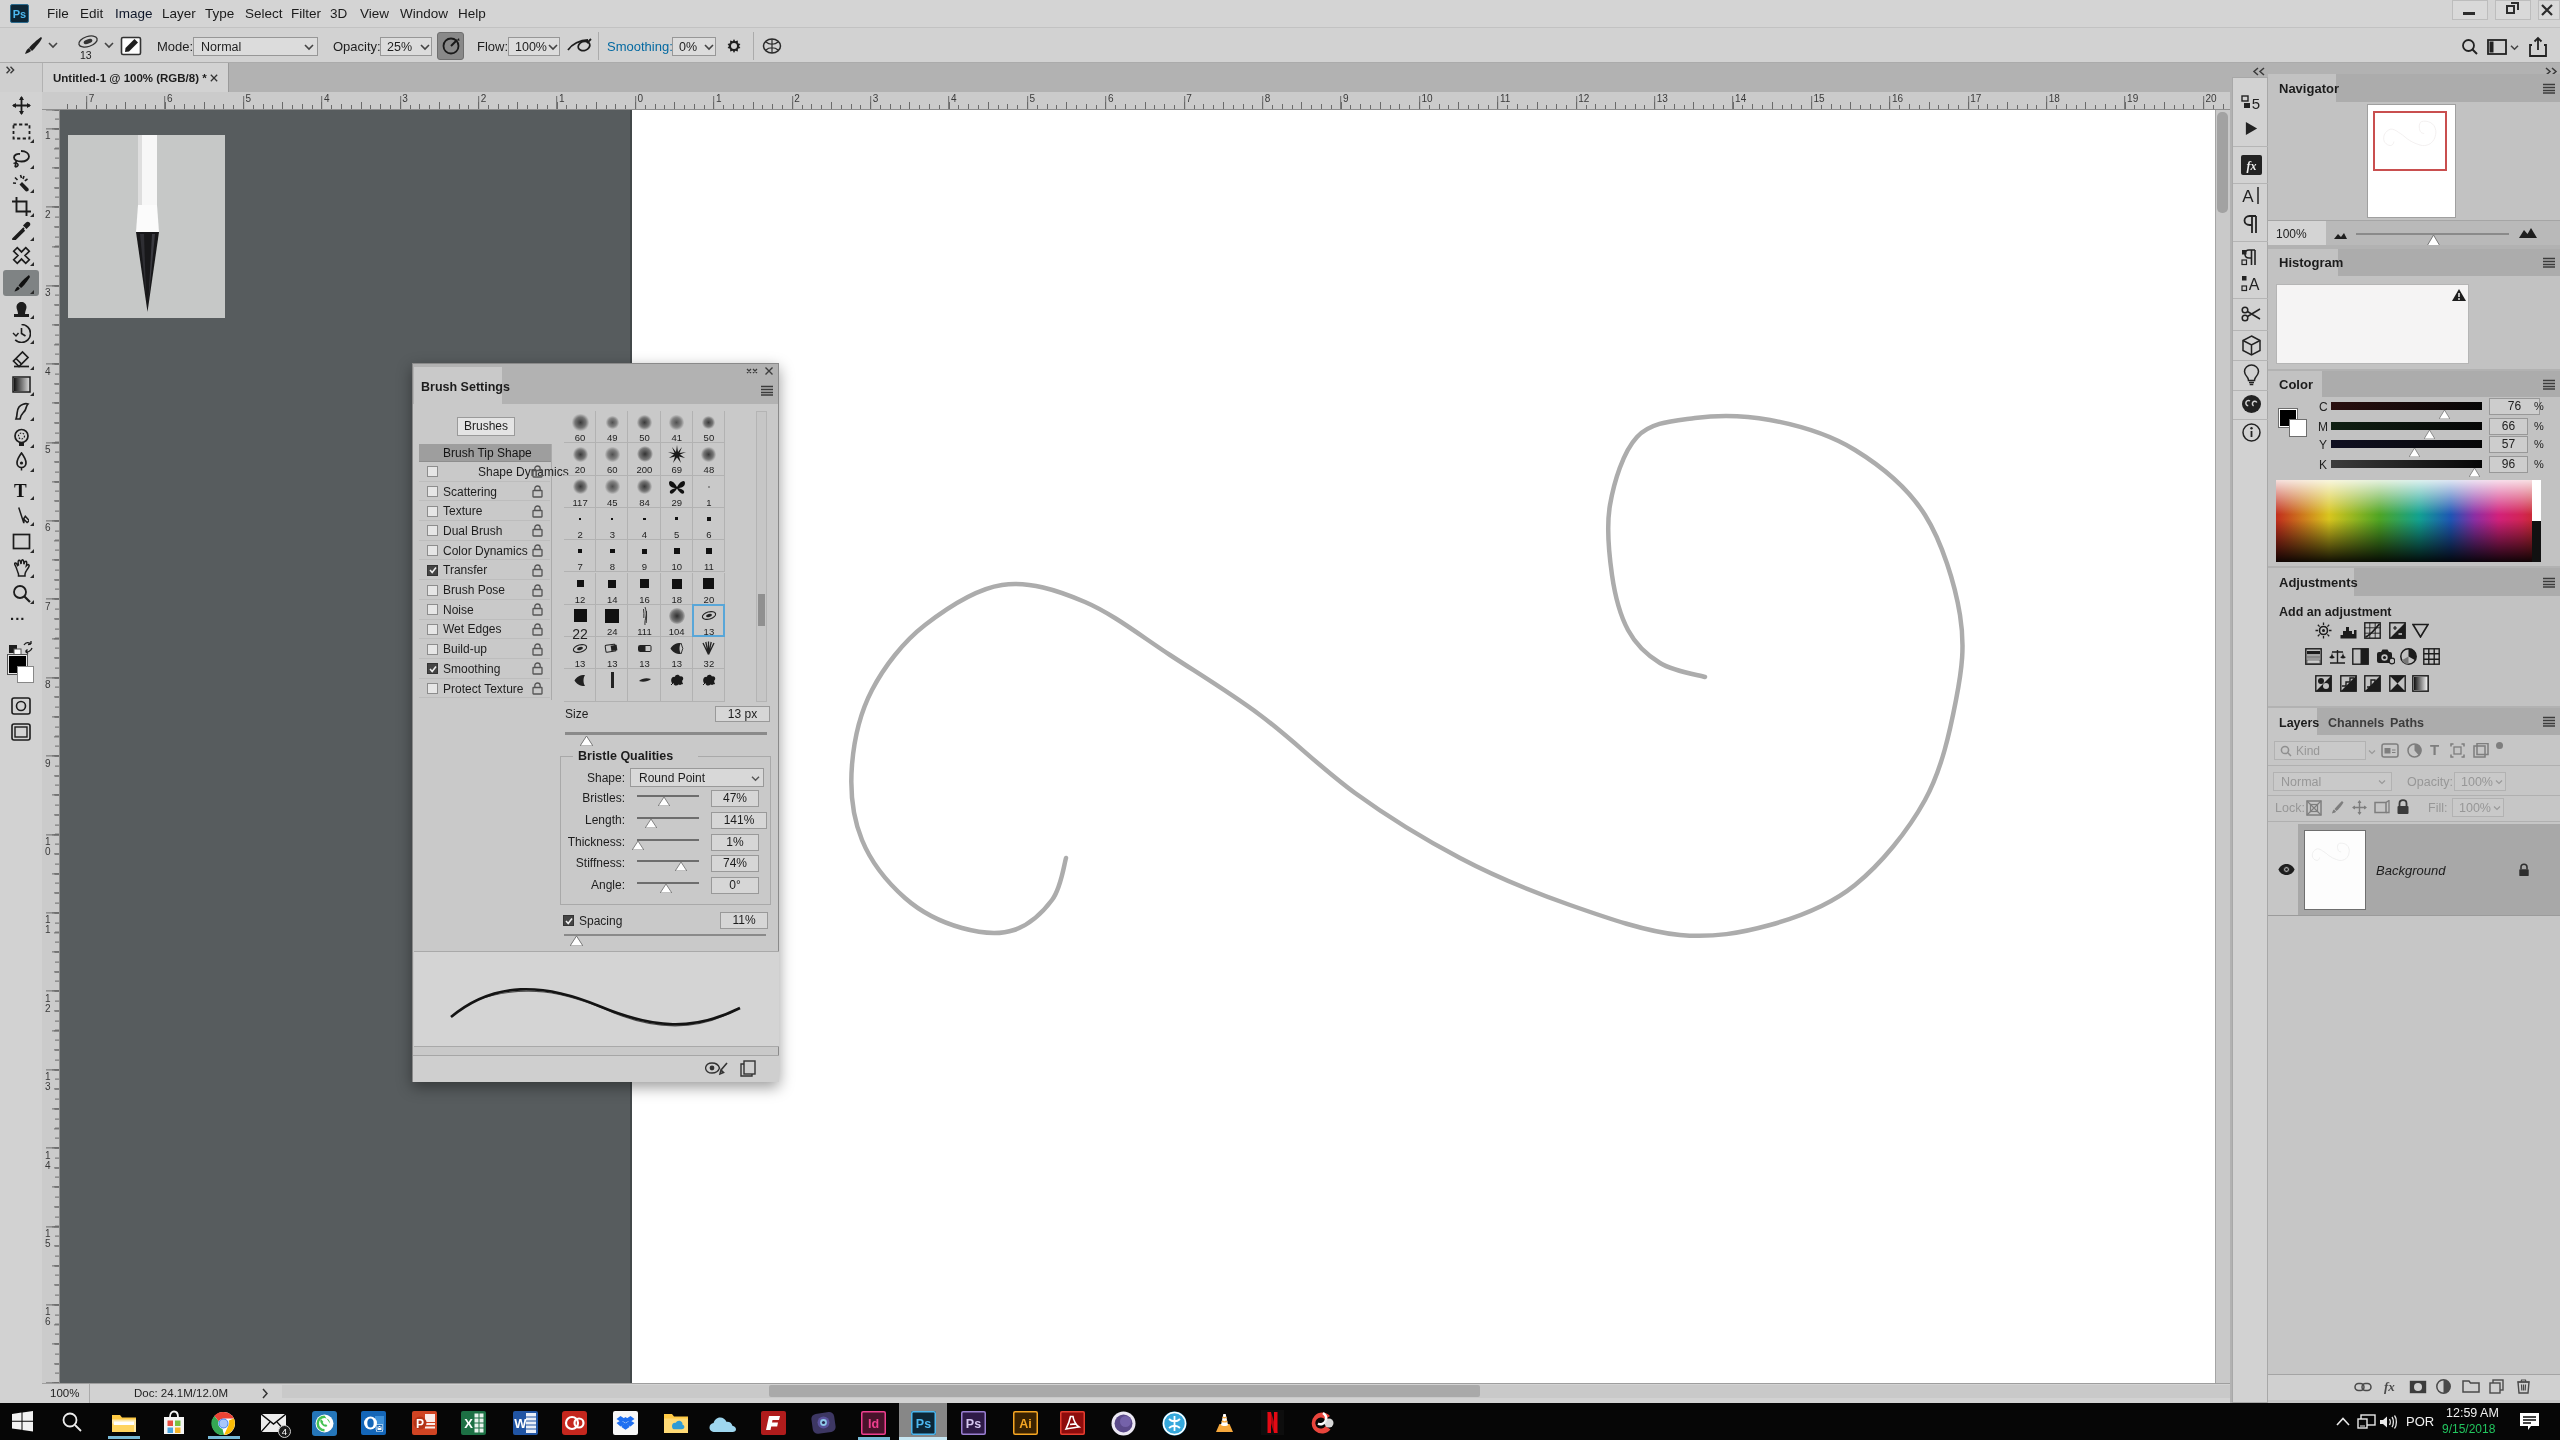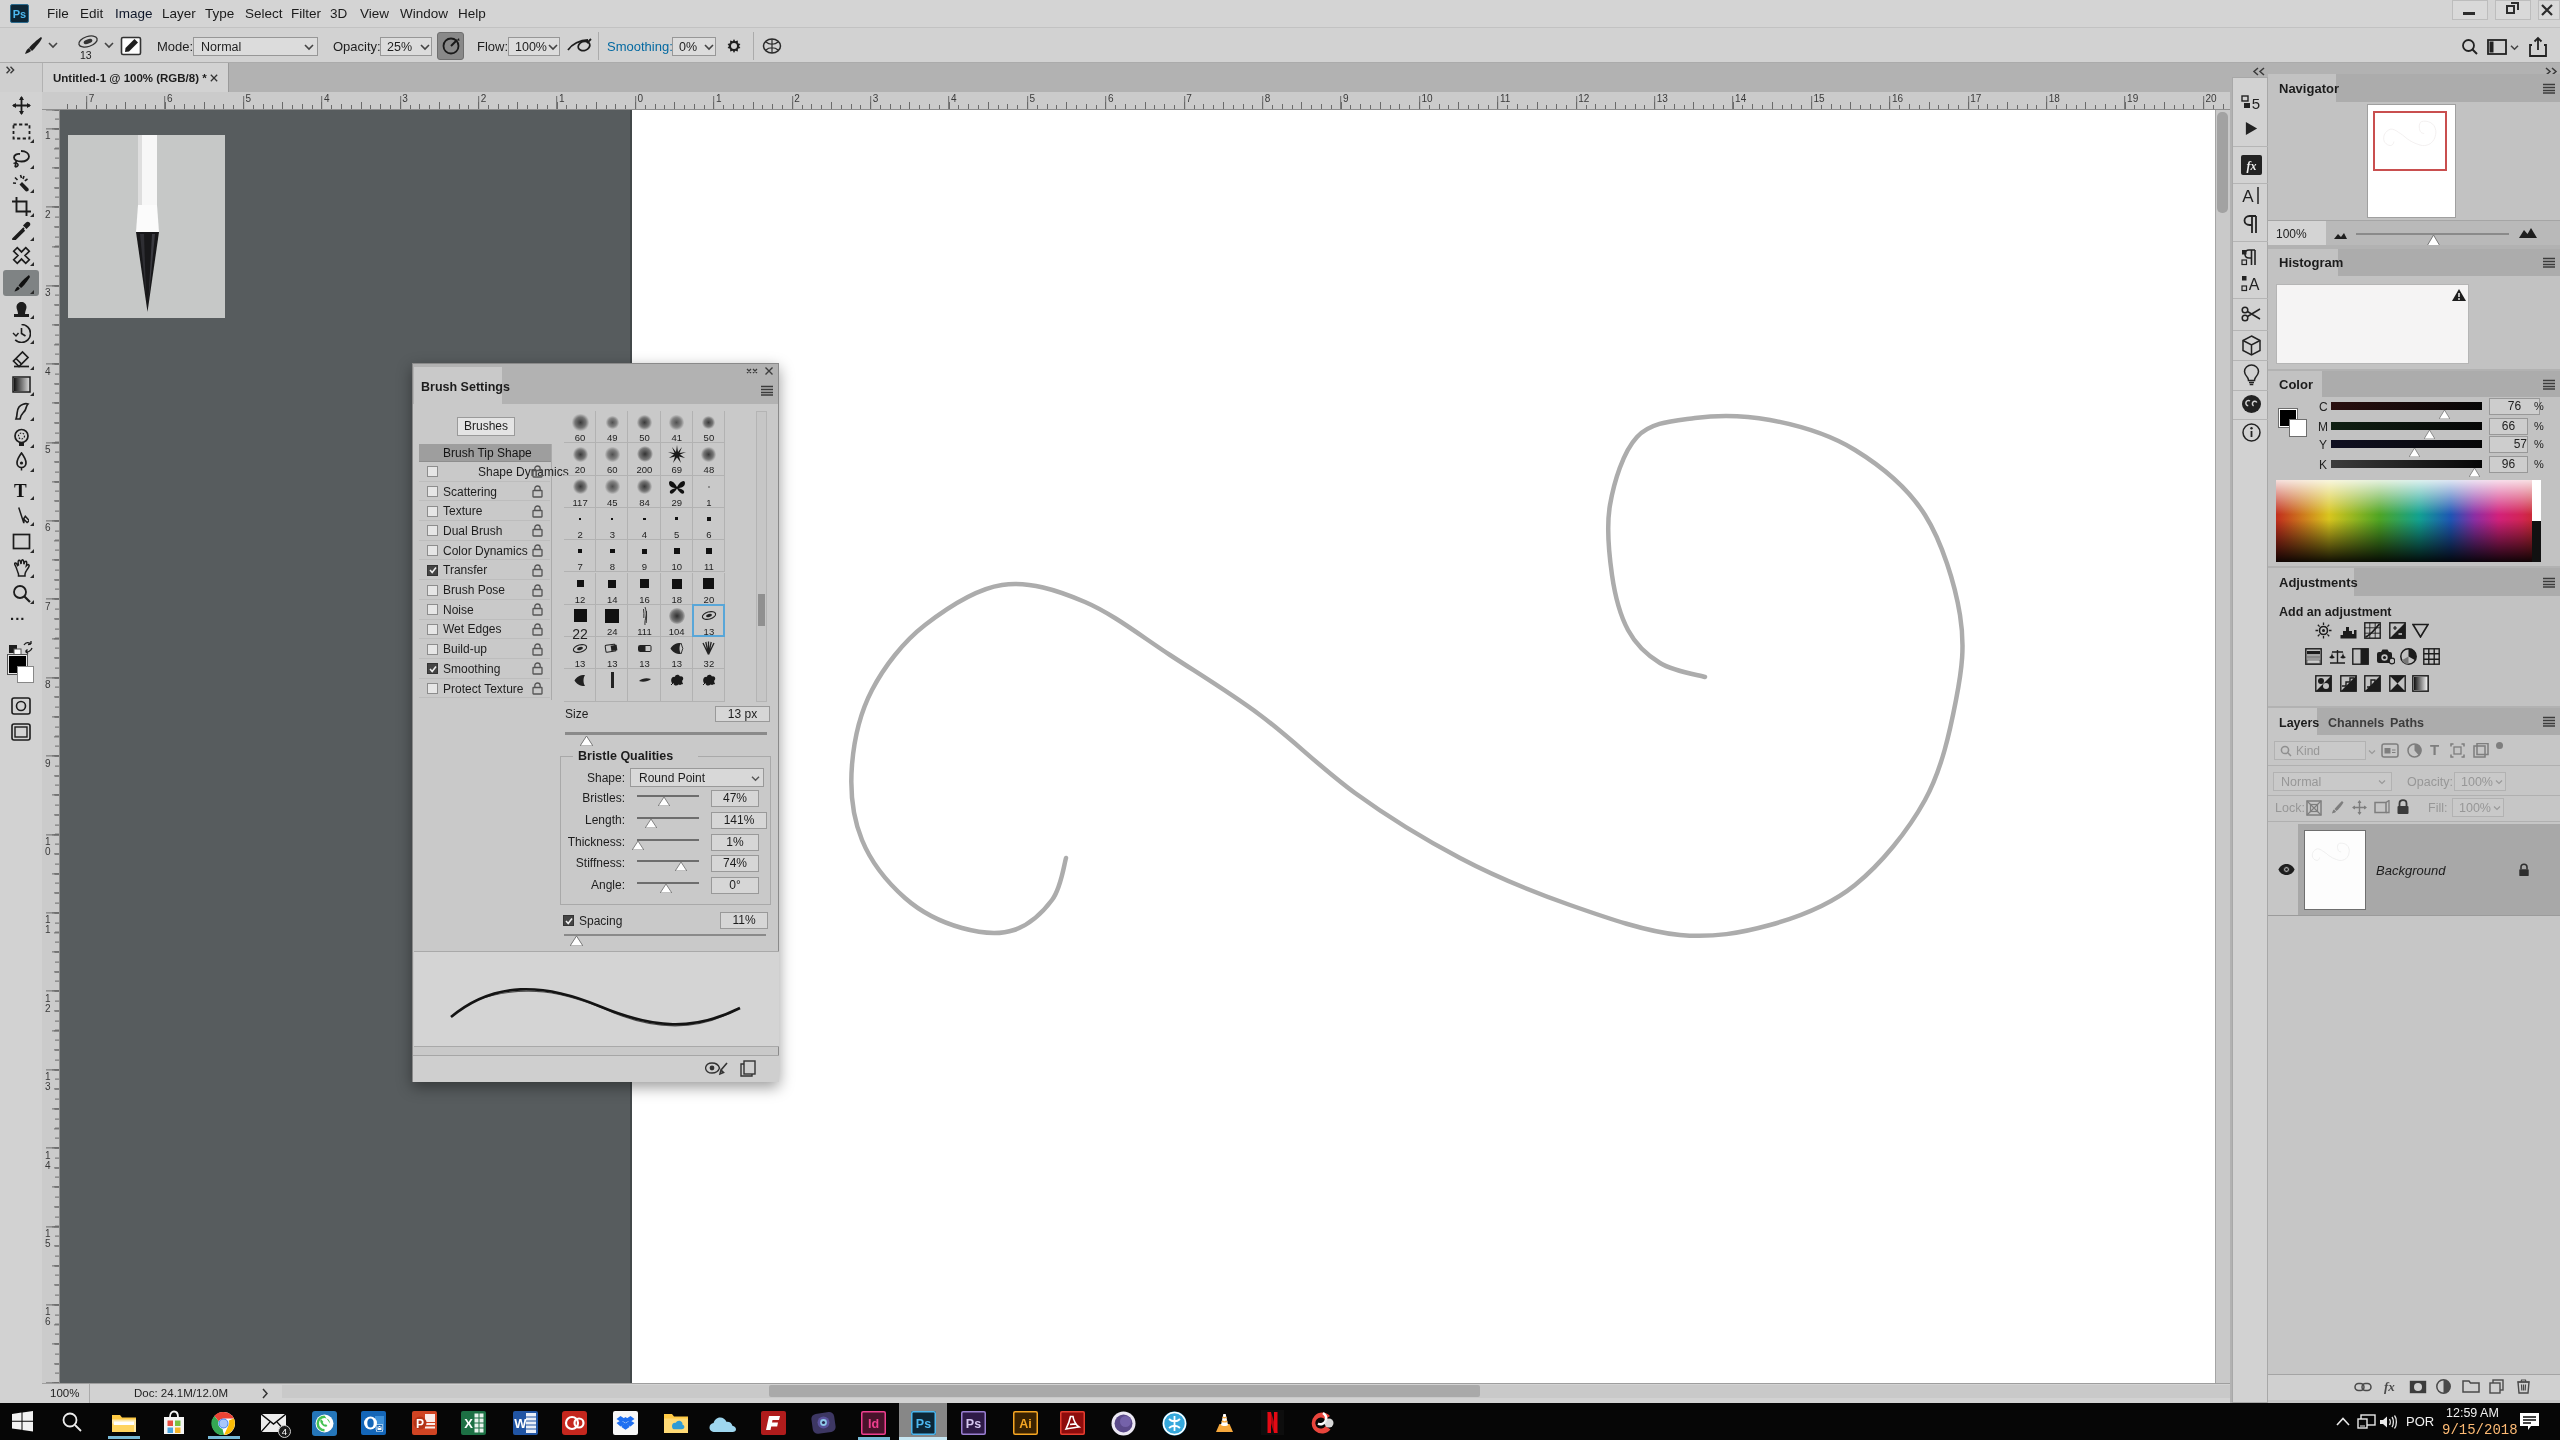--- a/index.html
+++ b/index.html
@@ -572,21 +572,21 @@
       <svg class="abs" style="left:156px; top:59px;" width="11" height="9" viewBox="0 0 11 9">
             <path d="M5.5 0 L11 9 L0 9 Z" fill="#fff" stroke="#777" stroke-width="0.8"></path>
           </svg>
       <div class="abs" style="left:221px; top:47px; width:39px; height:17px; background:#cdcdcd; border:1px solid #989898; font-size:12px; color:#222; text-align:center; line-height:15px;">66</div>
       <div class="tx" style="left:266px; top:49px; font-size:11px; color:#222;">%</div>
       <div class="tx" style="left:51px; top:67px; font-size:12px; color:#222;">Y</div>
       <div class="abs" style="left:63px; top:69px; width:151px; height:8px; background:linear-gradient(to right,#101022,#060606);"></div>
       <svg class="abs" style="left:141px; top:77px;" width="11" height="9" viewBox="0 0 11 9">
             <path d="M5.5 0 L11 9 L0 9 Z" fill="#fff" stroke="#777" stroke-width="0.8"></path>
           </svg>
-      <div class="abs" style="left:221px; top:65px; width:39px; height:17px; background:#cdcdcd; border:1px solid #989898; font-size:12px; color:#222; text-align:right; line-height:15px;">57</div>
+      <div class="abs" style="left:221px; top:65px; width:39px; height:17px; background:#cdcdcd; border:1px solid #989898; font-size:12px; color:#222; text-align:center; line-height:15px;">57</div>
       <div class="tx" style="left:266px; top:67px; font-size:11px; color:#222;">%</div>
       <div class="tx" style="left:51px; top:87px; font-size:12px; color:#222;">K</div>
       <div class="abs" style="left:63px; top:89px; width:151px; height:8px; background:linear-gradient(to right,#3c3c3c,#060606);"></div>
       <svg class="abs" style="left:201px; top:97px;" width="11" height="9" viewBox="0 0 11 9">
             <path d="M5.5 0 L11 9 L0 9 Z" fill="#fff" stroke="#777" stroke-width="0.8"></path>
           </svg>
       <div class="abs" style="left:221px; top:85px; width:39px; height:17px; background:#cdcdcd; border:1px solid #989898; font-size:12px; color:#222; text-align:center; line-height:15px;">96</div>
       <div class="tx" style="left:266px; top:87px; font-size:11px; color:#222;">%</div>
 
       <div class="abs" style="left:8px; top:109px; width:265px; height:82px; background:linear-gradient(to right, #c22d1d 0%, #d8c51e 20%, #4fa524 39%, #12a191 54%, #1f55b4 66%, #8c2fa3 75%, #d2217b 84%, #d22553 93%, #c22d1d 100%);"></div>
@@ -1371,20 +1371,20 @@
         <rect x="4" y="1" width="14" height="10" fill="none" stroke="#e8e8e8" stroke-width="1.4"></rect>
         <rect x="1" y="5" width="9" height="9" fill="#060606" stroke="#e8e8e8" stroke-width="1.4"></rect>
         <path d="M3 12 L8 12" stroke="#e8e8e8" stroke-width="1"></path>
       </svg>
   <svg class="abs" style="left:2379px; top:11px;" width="19" height="16" viewBox="0 0 19 16">
         <path d="M1 6 L4 6 L8 2.5 L8 13.5 L4 10 L1 10 Z" fill="#e8e8e8"></path>
         <path d="M10.5 5 C11.5 6.5 11.5 9.5 10.5 11 M13 3 C14.8 5.5 14.8 10.5 13 13 M15.5 1.5 C18 4.5 18 11.5 15.5 14.5" stroke="#e8e8e8" stroke-width="1.3" fill="none"></path>
       </svg>
   <div class="tx" style="left:2406px; top:11px; font-size:13px; color:#f0f0f0;">POR</div>
   <div class="tx" style="left:2446px; top:3px; font-size:12.5px; color:#f0f0f0;">12:59 AM</div>
-  <div class="tx" style="left:2442px; top:19px; font-size:14px; color:#fdba74;font-family:Liberation Mono, monospace;">9/15/2018</div>
+  <div class="tx" style="left:2442px; top:19px; font-size:12px; color:#22c55e;">9/15/2018</div>
   <svg class="abs" style="left:2519px; top:9px;" width="21" height="20" viewBox="0 0 21 20">
         <path d="M1 1 L20 1 L20 14 L12 14 L9 18 L9 14 L1 14 Z" fill="#fff"></path>
         <path d="M4 5 L17 5 M4 8 L17 8 M4 11 L12 11" stroke="#060606" stroke-width="1.4"></path>
       </svg>
 </div>
 
 </div>
 
 </body></html>

